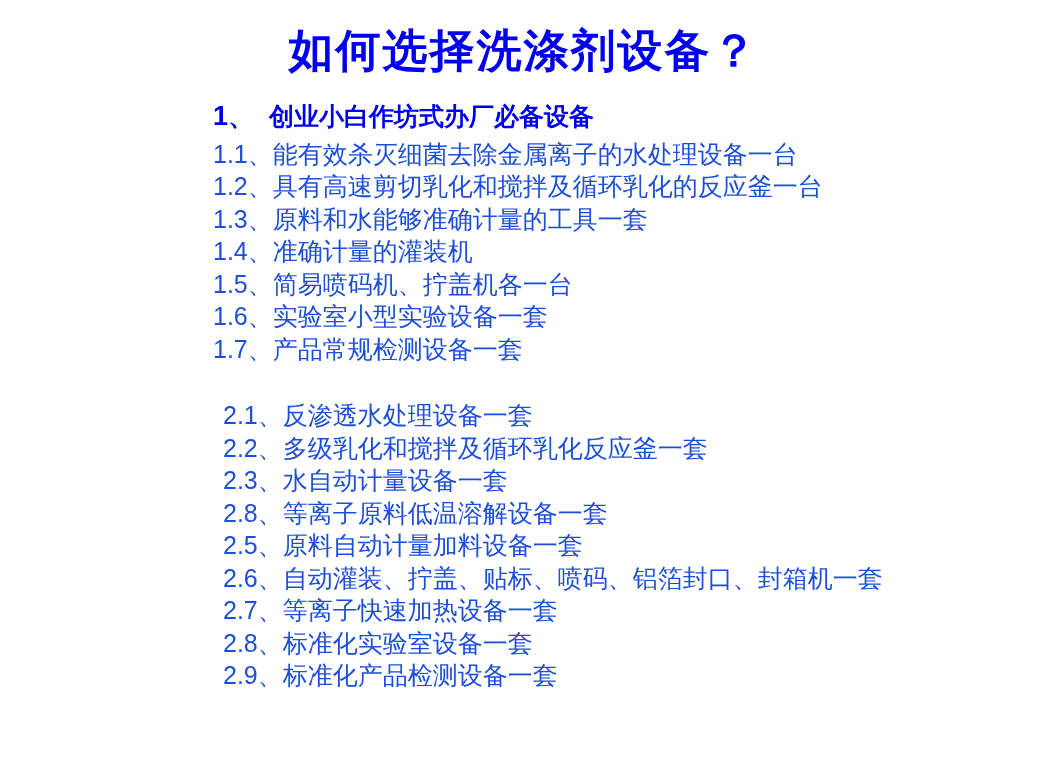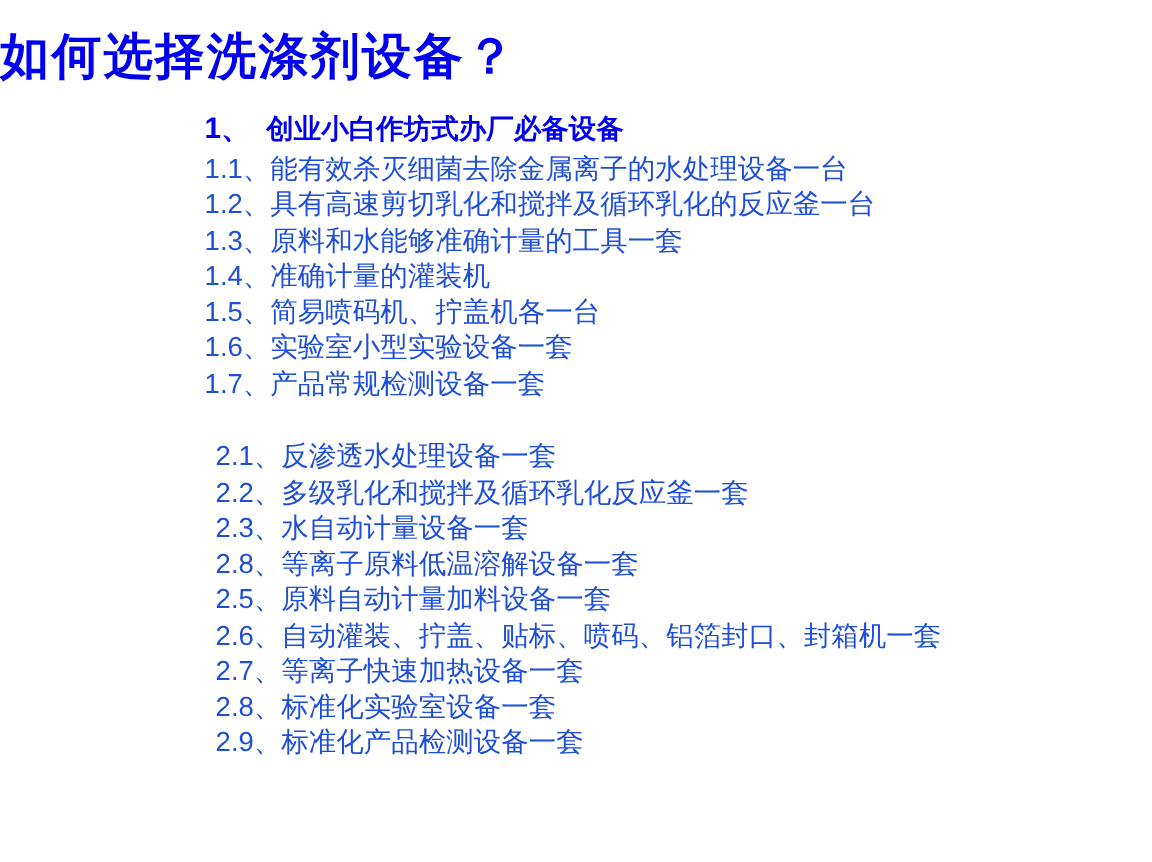--- a/index.html
+++ b/index.html
@@ -13,20 +13,21 @@
     font-family: "Liberation Sans", sans-serif;
     overflow: hidden;
   }
   .slide {
     position: relative;
     width: 1047px;
     height: 784px;
     box-sizing: border-box;
   }
   .title-zh {
+    text-align: center;
     color: #0000ee;
     font-family: "Liberation Serif", serif;
     font-weight: bold;
     font-size: 45px;
     letter-spacing: 2px;
     margin: 0;
     padding-top: 26px;
     line-height: 1.15;
   }
   .title-en {
@@ -35,20 +36,21 @@
     font-family: "Liberation Serif", serif;
     font-weight: bold;
     font-size: 25px;
     margin: 0;
     padding-top: 12px;
     letter-spacing: 0.2px;
   }
   .section {
     margin-top: 22px;
     padding-left: 186px;
+    margin-left: 27px;
   }
   .section.second {
     margin-top: 34px;
     padding-left: 196px;
   }
   .section-head {
     color: #0000ee;
     font-weight: bold;
     font-size: 25px;
     line-height: 1.25;

